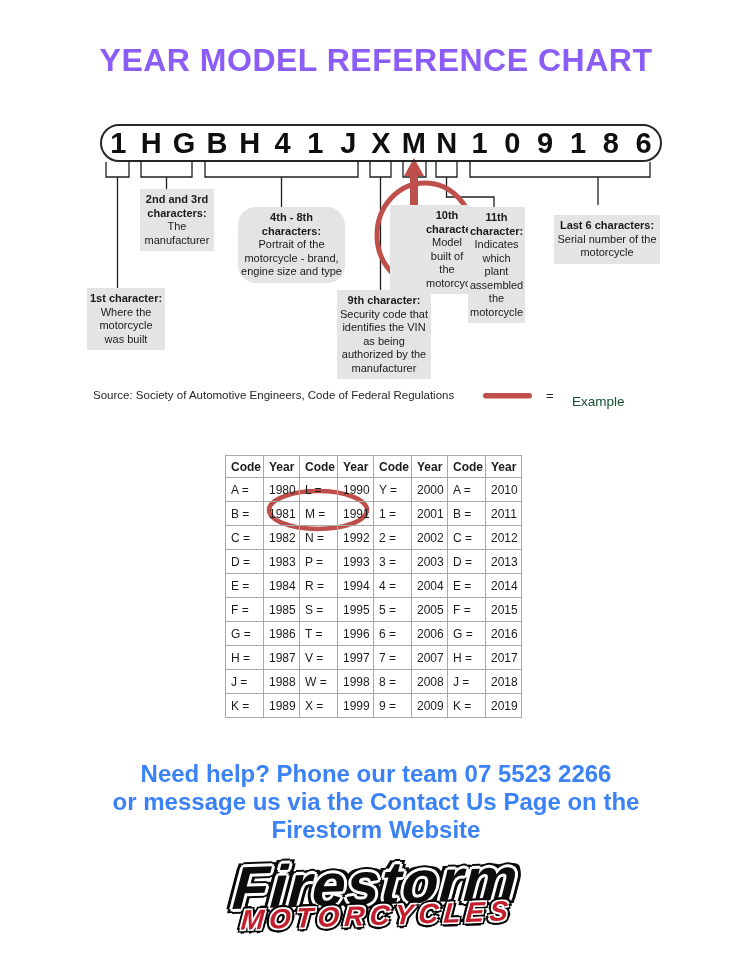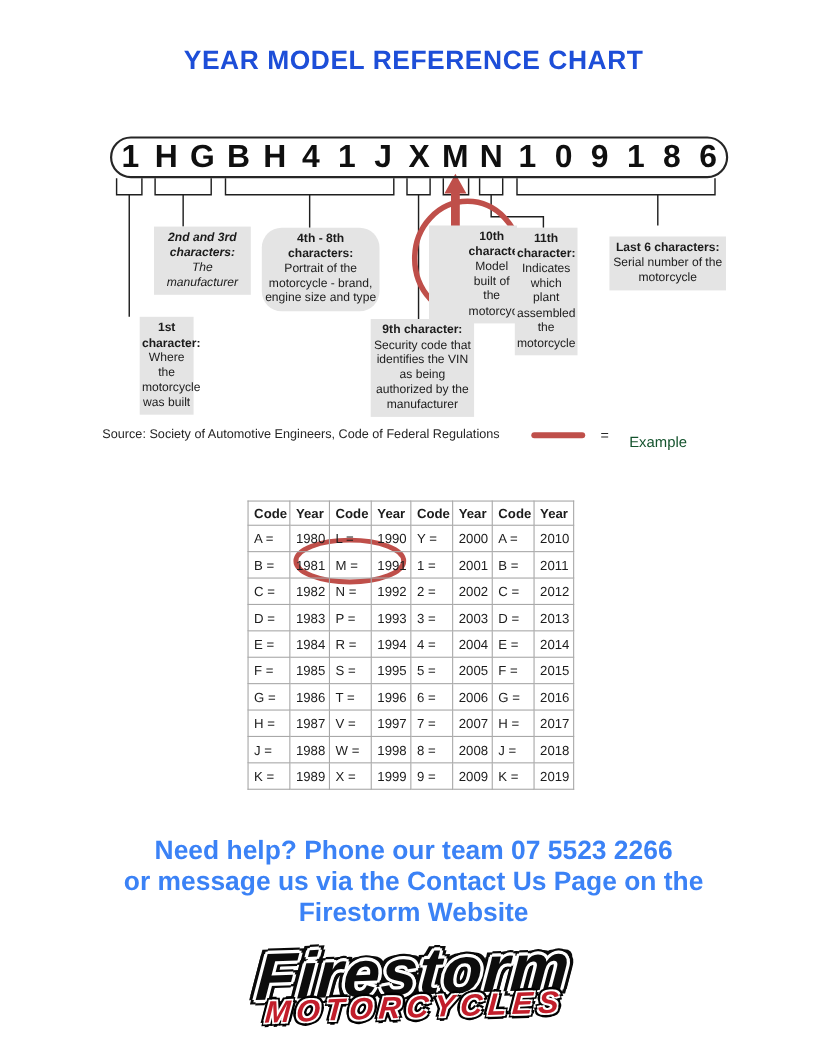--- a/index.html
+++ b/index.html
@@ -8,43 +8,43 @@
     --callout-bg:#e4e4e4;
     --table-border:#a8a8a8;
   }
   html,body{margin:0;padding:0;background:#fff;}
   .page{
     position:relative;width:752px;height:957px;background:#ffffff;
     font-family:"Liberation Sans","DejaVu Sans",sans-serif;overflow:hidden;color:#1b1b1b;
   }
   .title{
     position:absolute;top:42px;left:0;right:0;text-align:center;
-    font-size:24px;font-weight:800;letter-spacing:.5px;color:#1d4ed8;white-space:nowrap;
+    font-size:32px;font-weight:800;letter-spacing:.5px;color:#8b5cf6;white-space:nowrap;
   }
   
   .vin-box{
     position:absolute;left:100px;top:124px;width:562px;height:38px;
     border:2.5px solid #262626;border-radius:20px;box-sizing:border-box;
     display:flex;align-items:center;
   }
   .vin-char{
     flex:1;text-align:center;font-size:29px;font-weight:bold;color:#0f0f0f;line-height:1;
   }
   
   .overlay{position:absolute;left:0;top:0;width:752px;height:957px;pointer-events:none;}
   
   .callout{
     position:absolute;background:var(--callout-bg);
     font-size:11px;line-height:13.5px;text-align:center;
     padding:4px 2px;box-sizing:border-box;color:#1b1b1b;
   }
   .co-title{display:block;font-weight:bold;}
   .co-body{display:block;}
-  .co-1{left:87px;top:288px;width:49px;margin-left:40px;}
-  .co-23{left:140px;top:206px;width:88px;font-style:italic;}
+  .co-1{left:87px;top:288px;width:78px;}
+  .co-23{left:140px;top:189px;width:74px;}
   .co-48{left:238px;top:207px;width:107px;border-radius:18px;}
   .co-9{left:337px;top:290px;width:94px;}
   .co-10{left:390px;top:205px;width:80px;padding-left:36px;}
   .co-11{left:468px;top:207px;width:57px;}
   .co-l6{left:554px;top:215px;width:106px;}
   
   .source-note{position:absolute;left:93px;top:389px;font-size:11.5px;color:#262626;}
   .legend-eq{position:absolute;left:546px;top:388px;font-size:13px;color:#262626;}
   .legend-label{position:absolute;left:572px;top:394px;font-size:13.5px;color:#14532d;}
   

